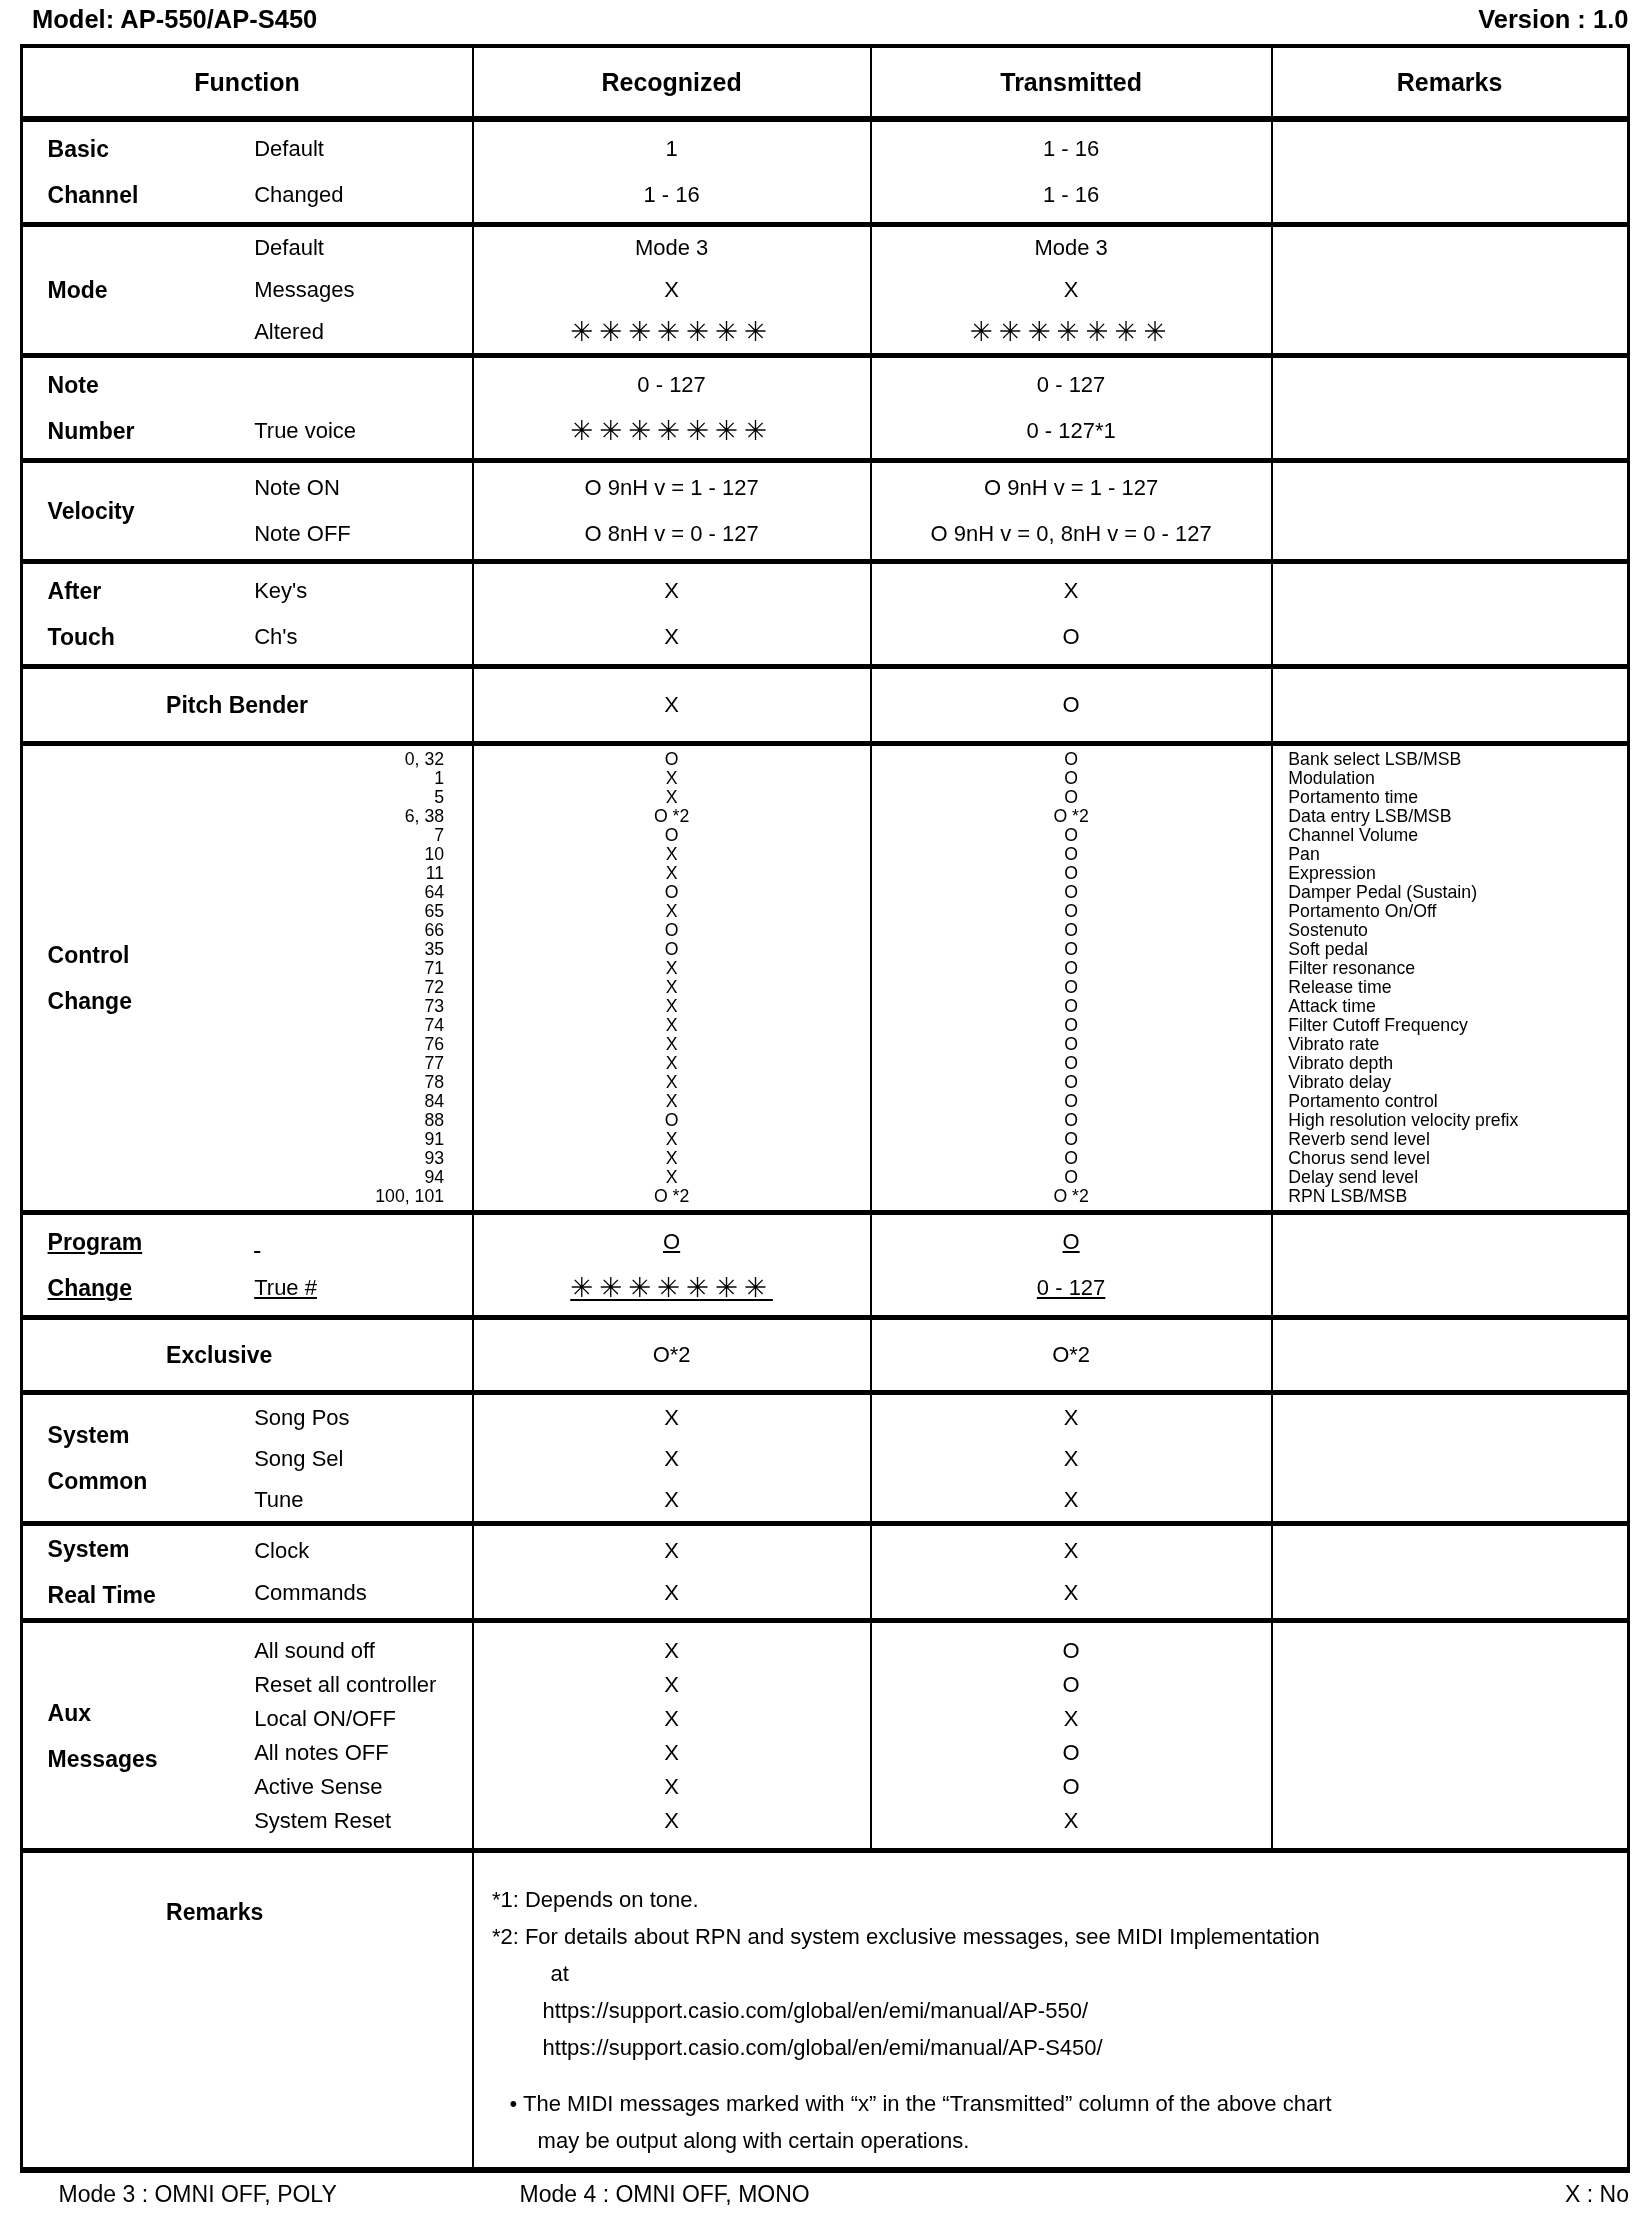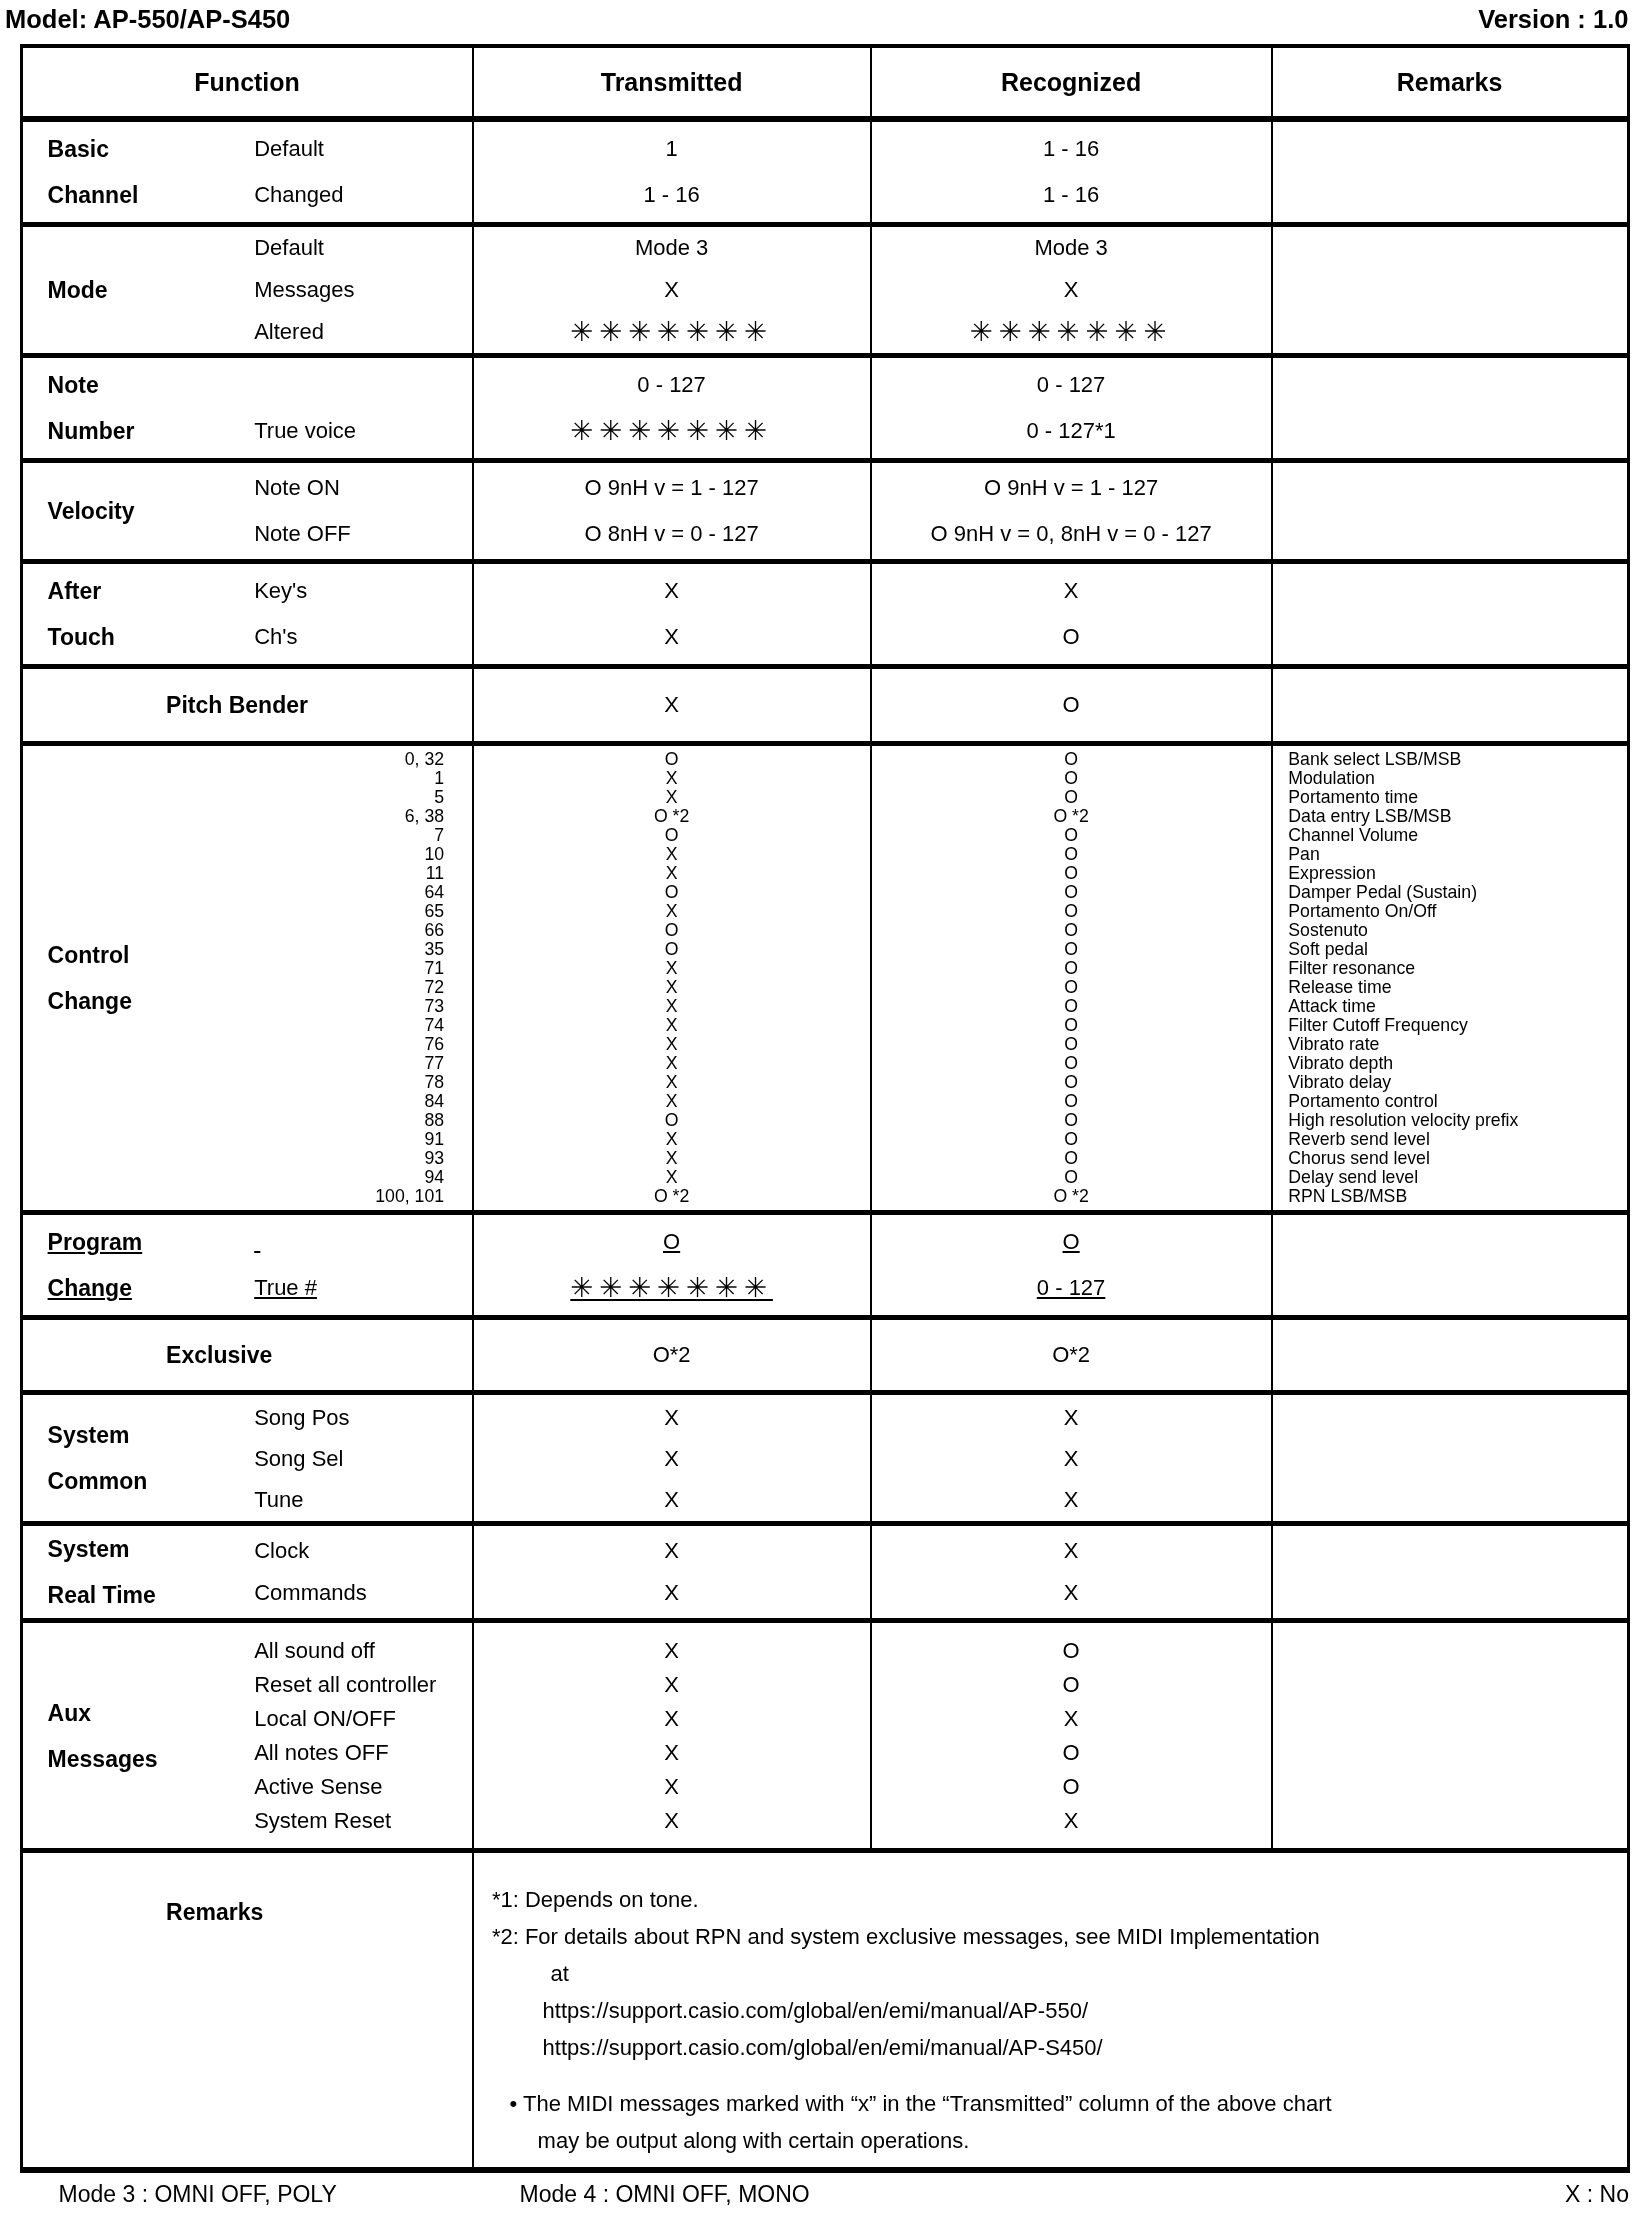--- a/index.html
+++ b/index.html
@@ -7,21 +7,21 @@
   body {
     width:1648px; height:2239px;
     font-family:"Liberation Sans", sans-serif;
     color:#000;
     position:relative;
     overflow:hidden;
   }
   .page { position:relative; width:1648px; height:2239px; background:#fff; }
 
   
-  .model-label   { position:absolute; left:5px;  top:5.2px; font-size:25.5px; font-weight:bold; white-space:nowrap; }
+  .model-label   { position:absolute; left:32px;  top:5.2px; font-size:25.5px; font-weight:bold; white-space:nowrap; }
   .version-label { position:absolute; right:19.6px; top:5.2px; font-size:25.5px; font-weight:bold; white-space:nowrap; }
 
   
   .chart {
     position:absolute; left:19.6px; top:44px; width:1610px;
     border:3.3px solid #000; border-top-width:4.6px; border-bottom-width:6.5px;
     background:#fff;
   }
   .trow {
     display:grid;
@@ -115,24 +115,24 @@
   <div class="model-label">Model: AP-550/AP-S450</div>
   <div class="version-label">Version : 1.0</div>
 
   <div class="chart" id="chart">
 
     <div class="trow thead">
       <div class="cell">
         <span>Function</span>
       </div>
       <div class="cell">
+        <span>Recognized</span>
+      </div>
+      <div class="cell">
         <span>Transmitted</span>
-      </div>
-      <div class="cell">
-        <span>Recognized</span>
       </div>
       <div class="cell">
         <span>Remarks</span>
       </div>
     </div>
 
     <div class="trow row-basic-channel">
         <div class="cell c-func">
           <div class="func-main">
             <span>Basic</span>

